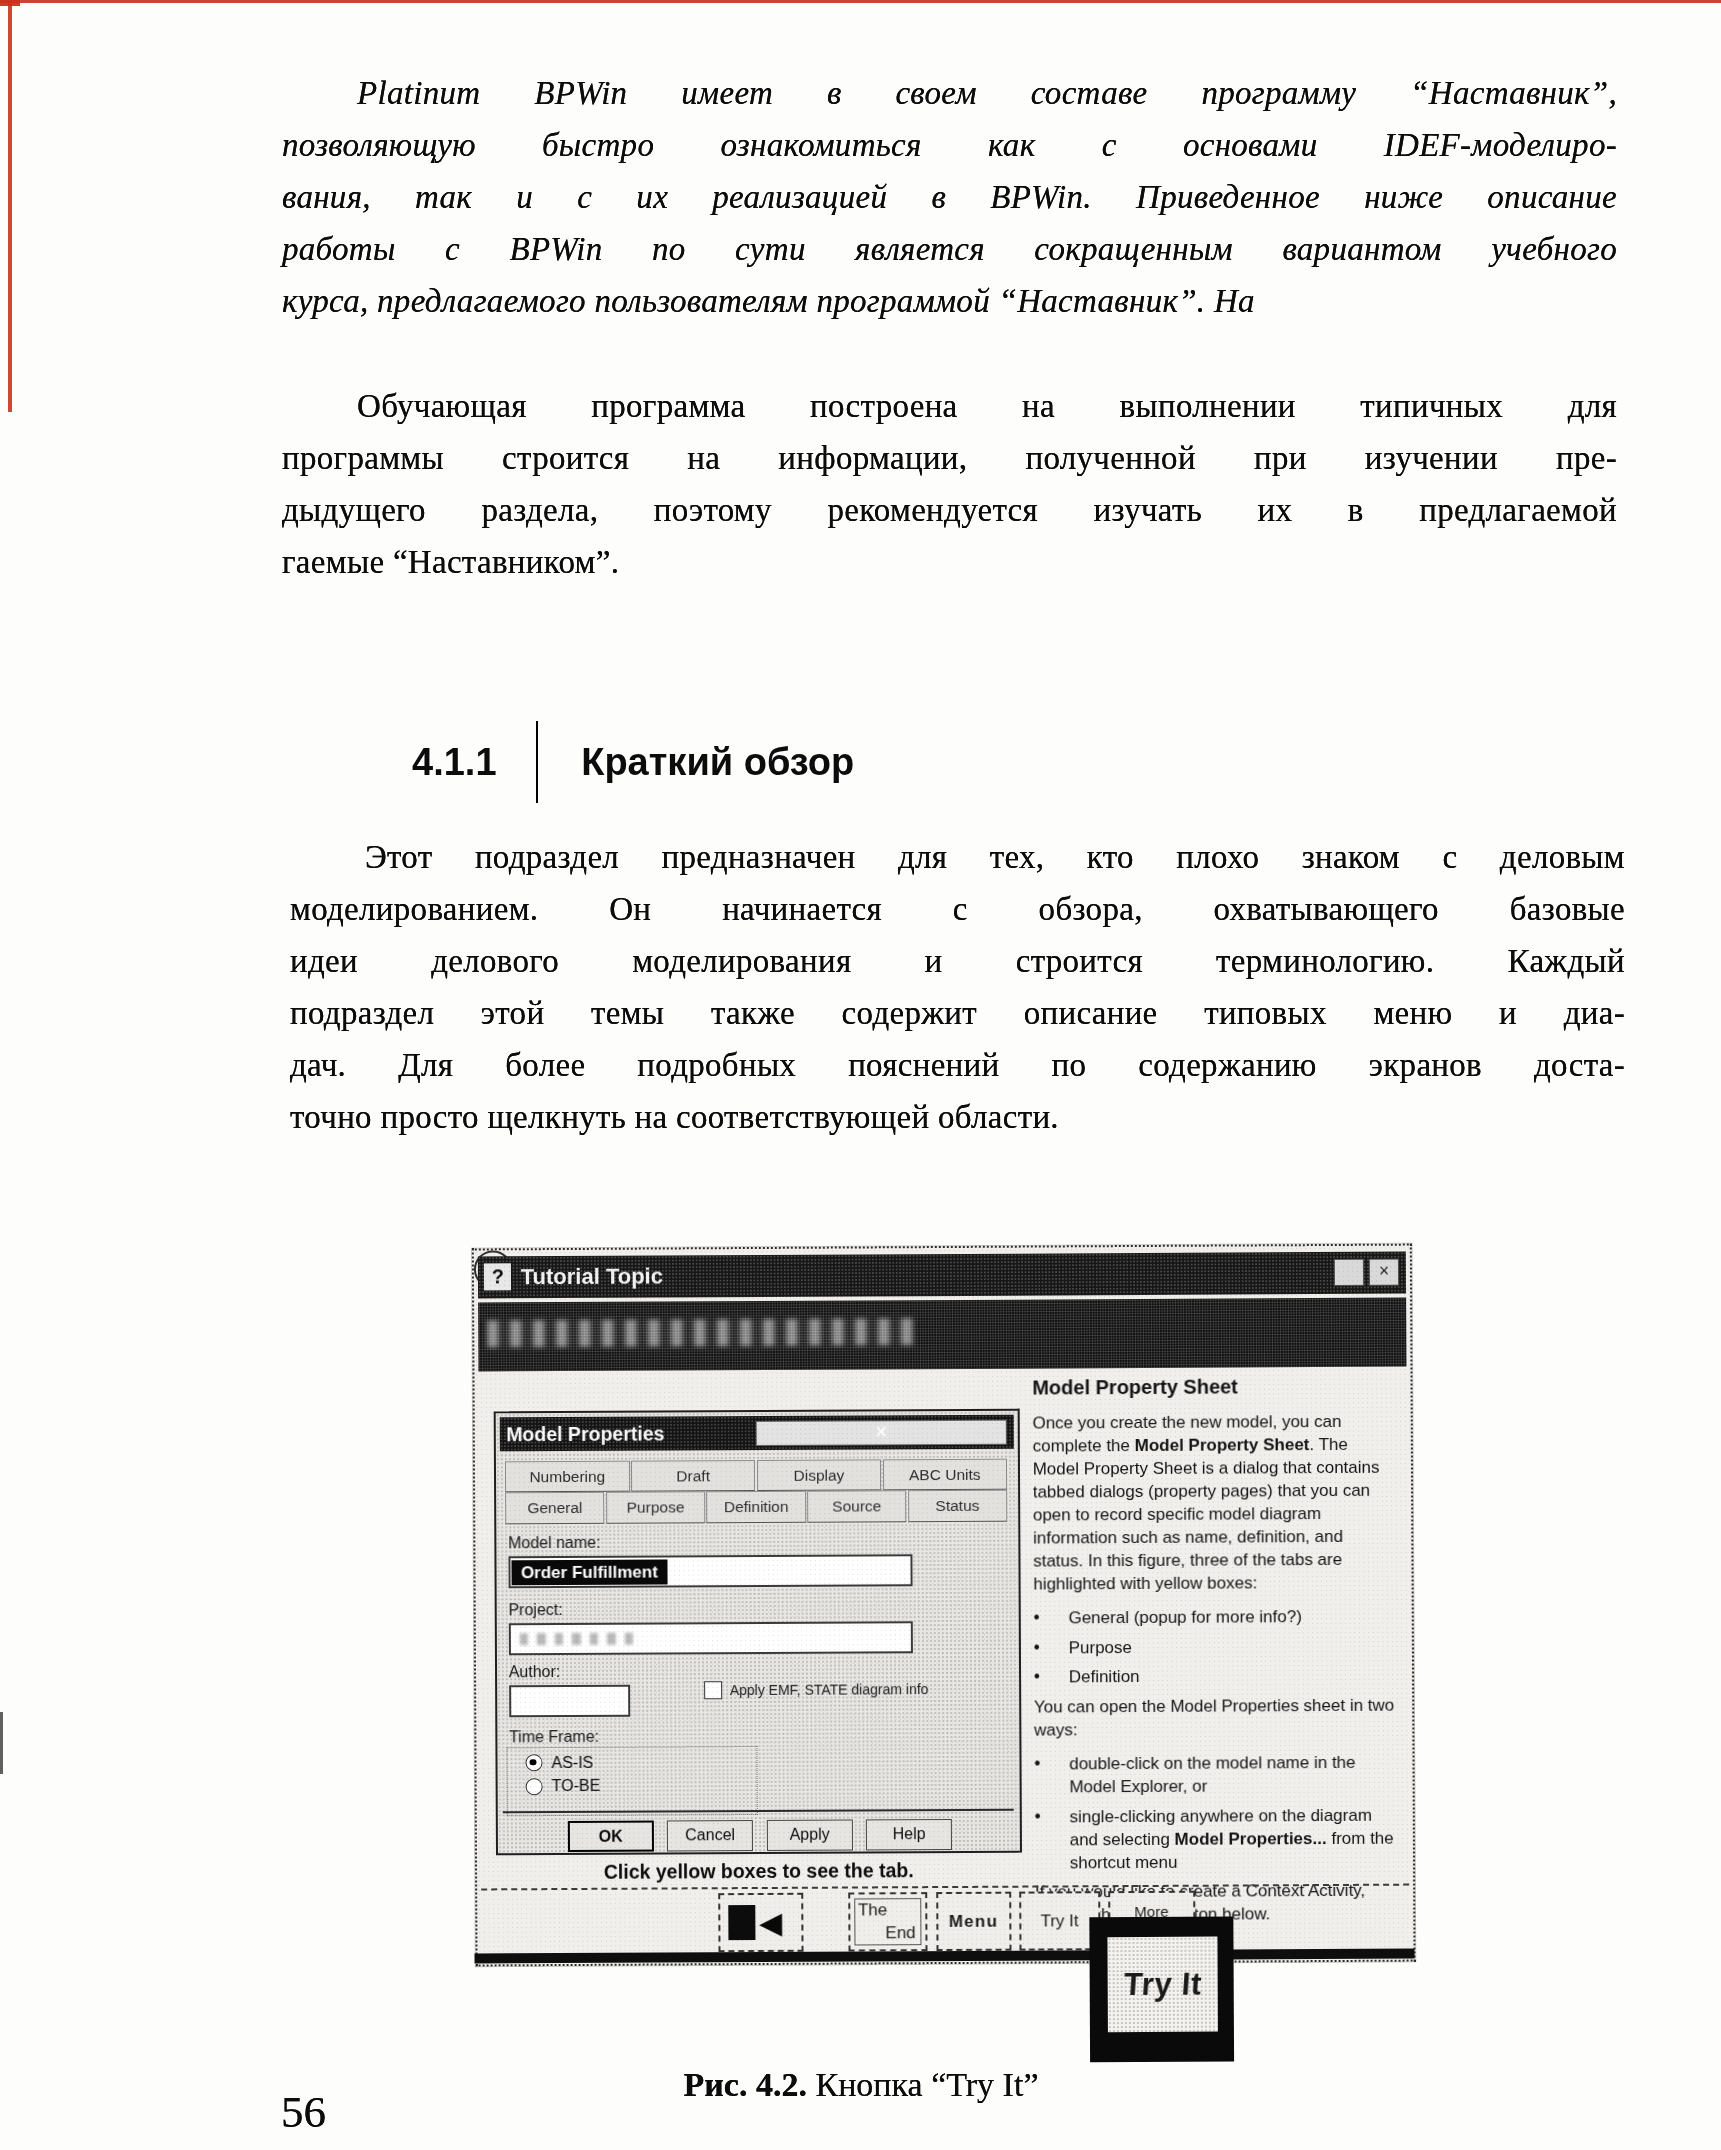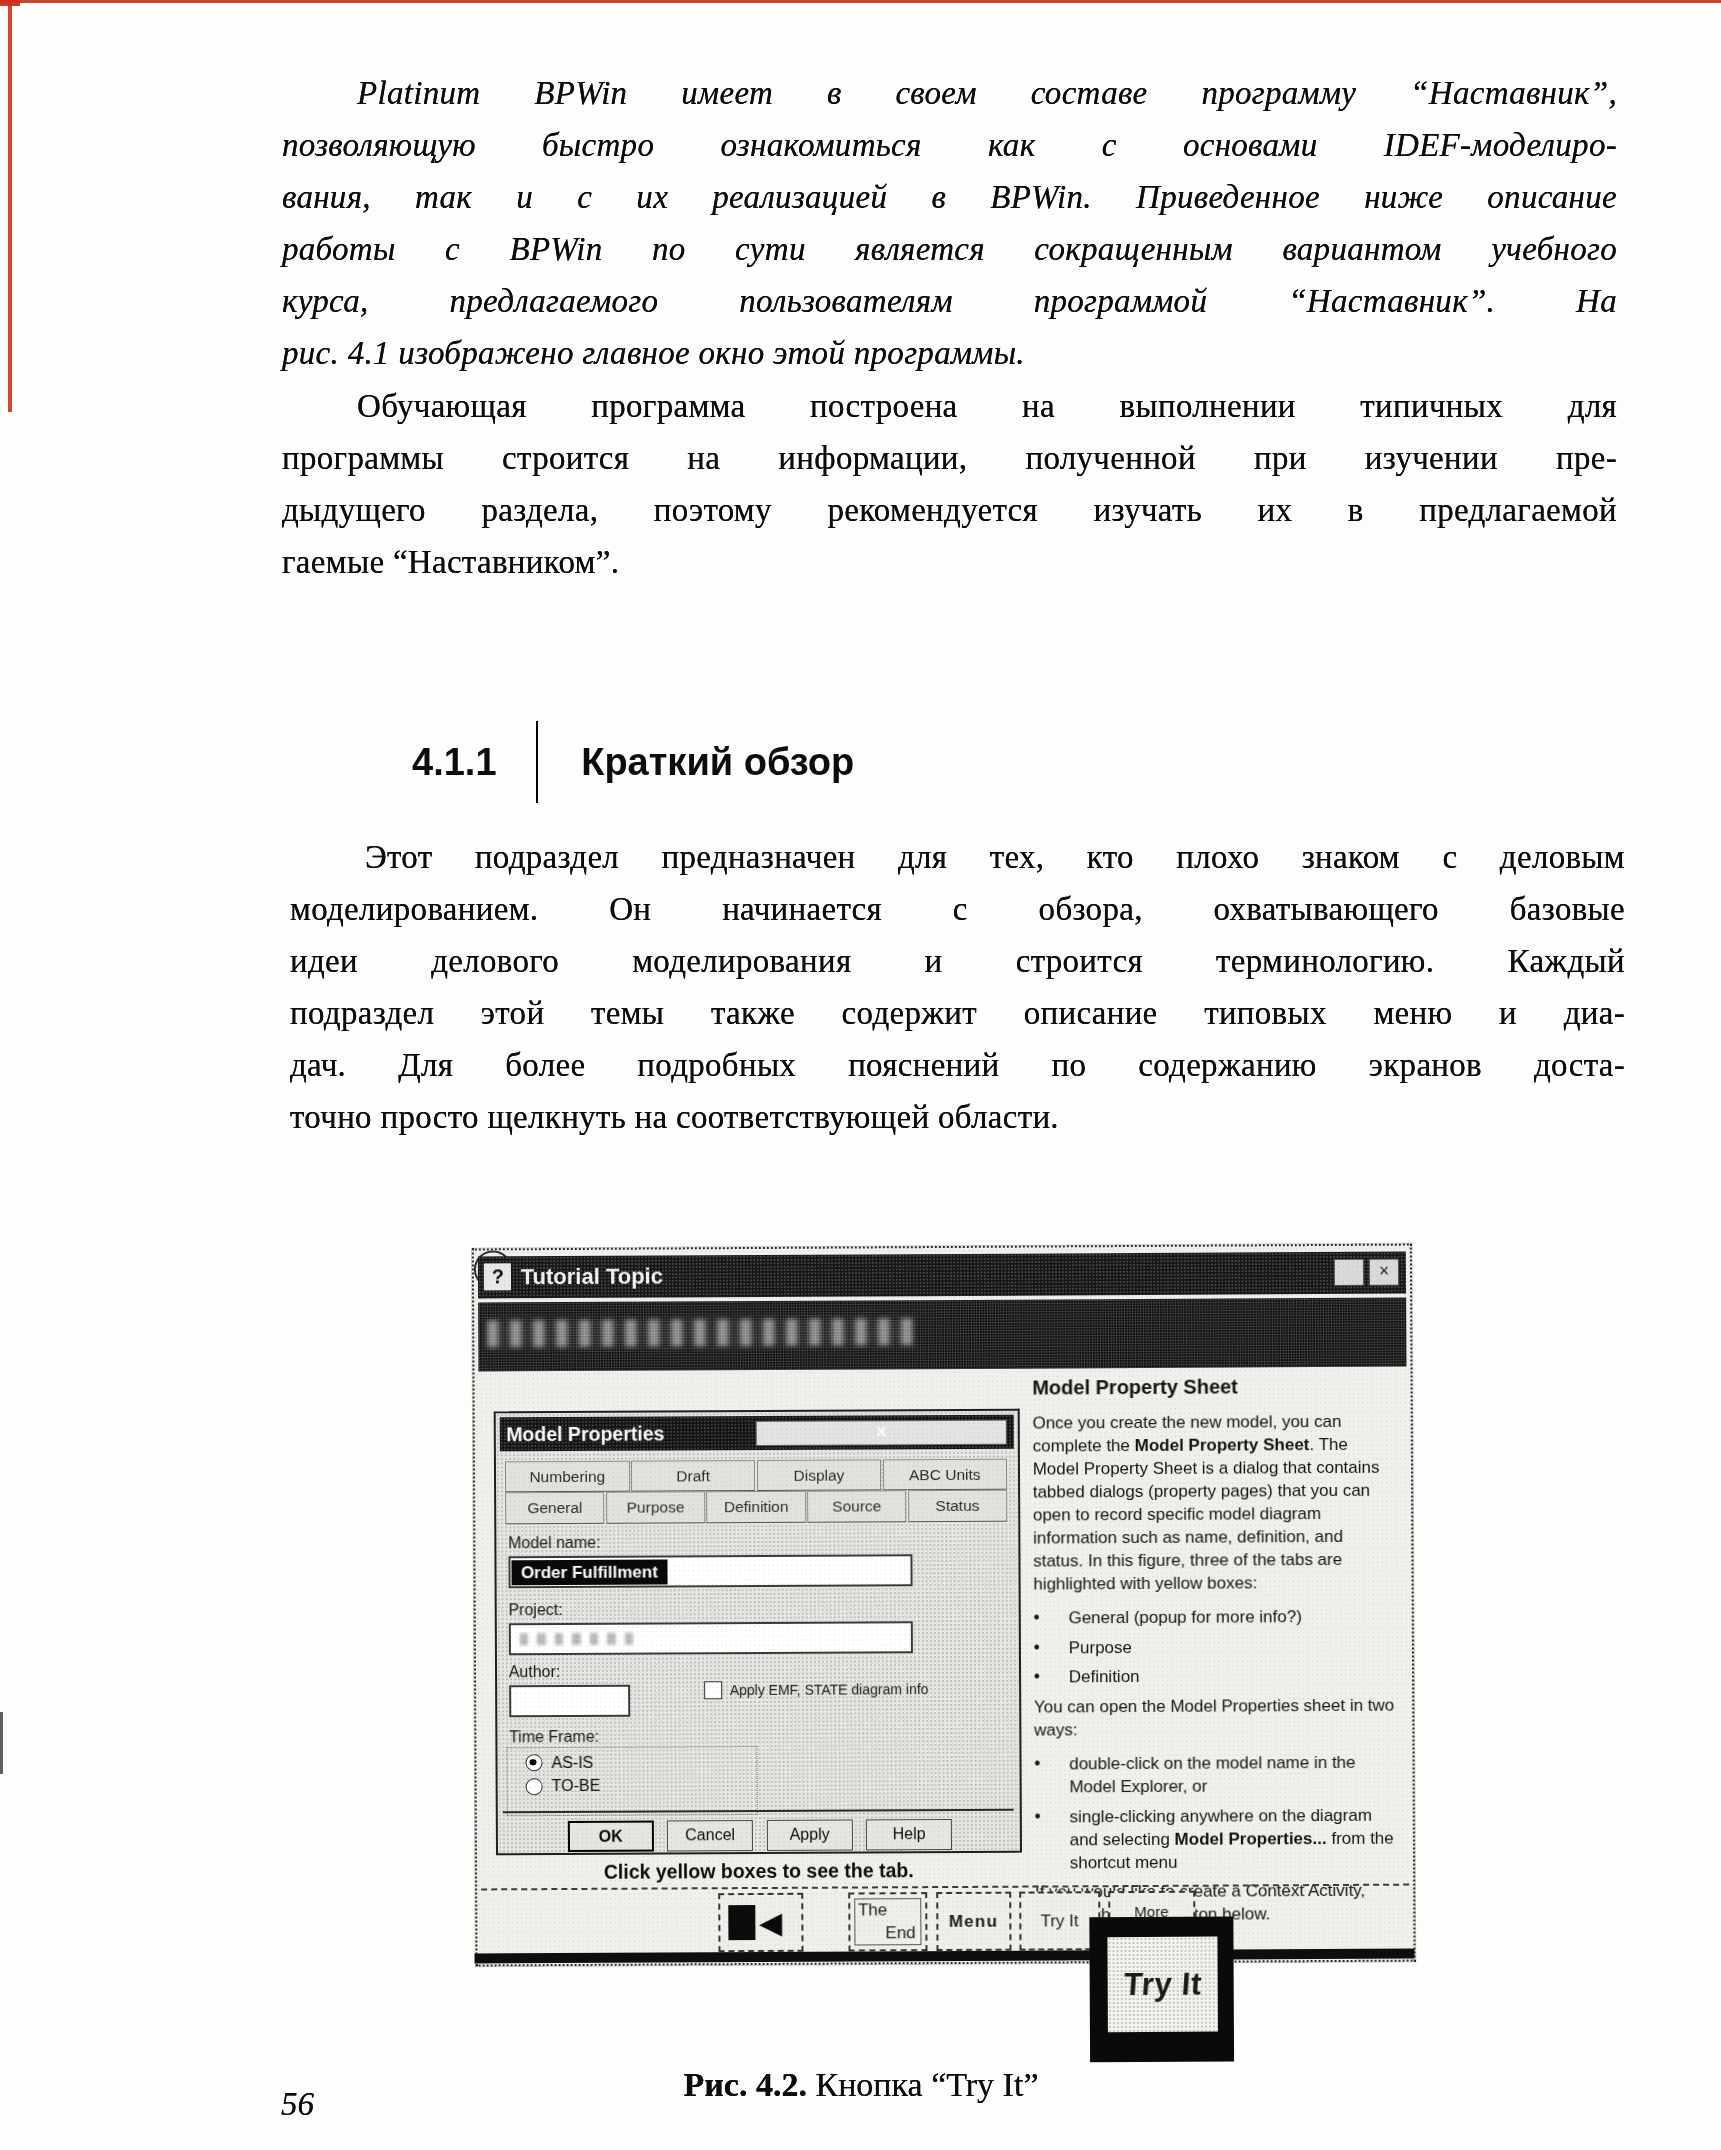--- a/index.html
+++ b/index.html
@@ -124,37 +124,36 @@
   .callout{position:absolute;left:617px;top:673px;width:144px;height:145px;background:#0a0a0a;}
   .callout .inwhite{position:absolute;left:17.5px;right:16px;top:20px;bottom:30px;background:#f4f3ef;
        background-image:radial-gradient(rgba(0,0,0,.2) 0.7px, transparent 0.9px);background-size:4px 4px;
        display:flex;align-items:center;justify-content:center;}
   .callout .lbl{font-family:"Liberation Sans",sans-serif;font-weight:bold;font-size:31px;
        color:#1a1a1a;filter:blur(0.7px);letter-spacing:0.7px;transform:skewX(-4deg);}
   
   .figcap{position:absolute;left:0;top:2066px;width:1722px;text-align:center;font-size:34px;
        text-shadow:0 0 0.5px currentColor;}
   .figcap .capb{font-weight:bold;}
-  .pagenum{position:absolute;left:281px;top:2086px;font-size:33px;text-shadow:0 0 0.4px currentColor;font-style:italic;}
+  .pagenum{position:absolute;left:281px;top:2086px;font-size:45px;text-shadow:0 0 0.4px currentColor;}
 </style>
 </head>
 <body>
 
 <div class="scan-red-top"></div>
 <div class="scan-red-left"></div>
 <div class="scan-red-corner"></div>
 <div class="scan-black-tick"></div>
 
 <div class="para p1">
     <div class="pline">Platinum BPWin имеет в своем составе программу “Наставник”,</div>
     <div class="pline">позволяющую быстро ознакомиться как с основами IDEF-моделиро-</div>
     <div class="pline">вания, так и с их реализацией в BPWin. Приведенное ниже описание</div>
     <div class="pline">работы с BPWin по сути является сокращенным вариантом учебного</div>
     <div class="pline">курса, предлагаемого пользователям программой “Наставник”. На</div>
-    <div class="pline">рис. 4.1 изображено главное окно этой программы.</div>
   </div>
 
 <div class="para p2">
     <div class="pline">Обучающая программа построена на выполнении типичных для</div>
     <div class="pline">программы строится на информации, полученной при изучении пре-</div>
     <div class="pline">дыдущего раздела, поэтому рекомендуется изучать их в предлагаемой</div>
     <div class="pline">гаемые “Наставником”.</div>
   </div>
 
 <div class="heading">

